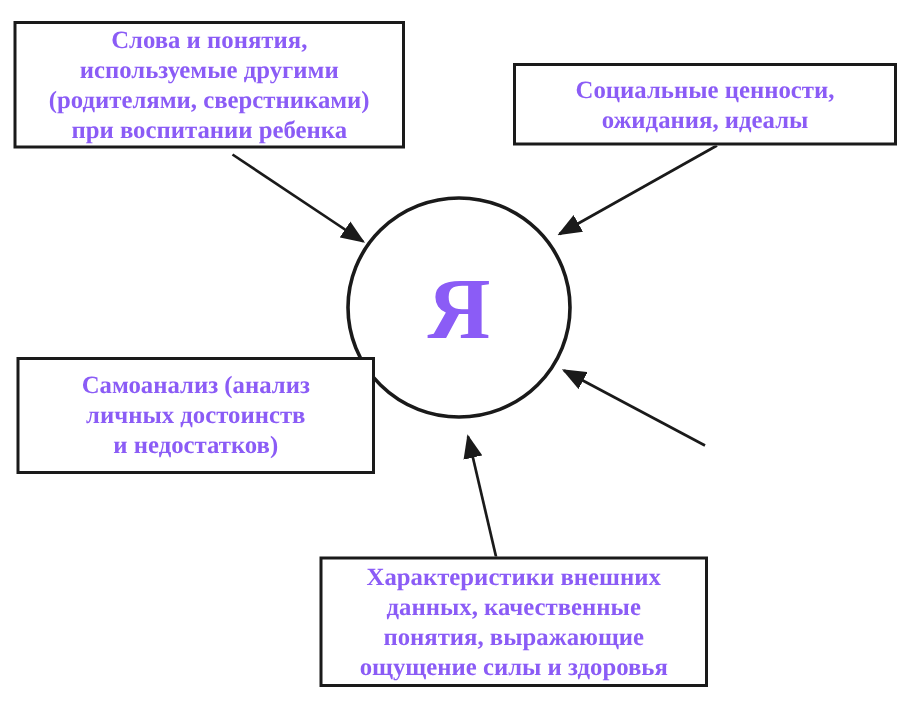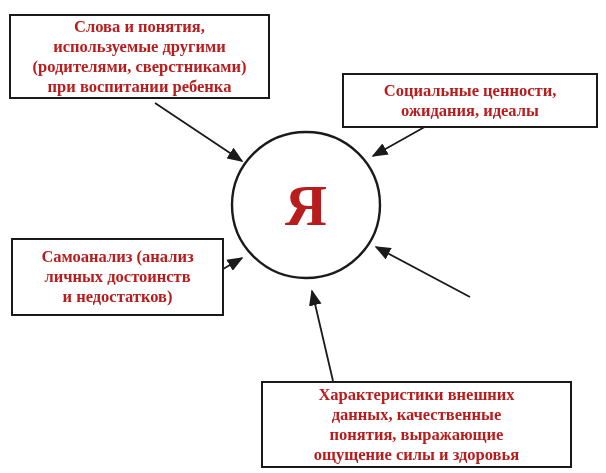--- a/index.html
+++ b/index.html
@@ -6,21 +6,21 @@
     margin: 0;
     padding: 0;
     background: #ffffff;
   }
   .stage {
     position: relative;
     width: 606px;
     height: 473px;
     background: #ffffff;
     font-family: "Liberation Serif", "DejaVu Serif", serif;
-    color: #b91c1c;
+    color: #8b5cf6;
     overflow: hidden;
   }
   svg.wires {
     position: absolute;
     left: 0; top: 0;
     width: 606px; height: 473px;
   }
   svg.wires line {
     stroke: #1a1a1a;
     stroke-width: 1.8;
@@ -36,24 +36,24 @@
     text-align: center;
     font-size: 16.5px;
     font-weight: bold;
     line-height: 20px;
   }
   .node .txt {
     white-space: pre-line;
     padding: 2px 4px;
   }
   .node-tl { left: 9px;   top: 14px;  width: 261px; height: 85px; }
-  .node-tr { left: 342px; top: 42px;  width: 256px; height: 55px; margin-top: 31px; }
-  .node-l  { left: 11px;  top: 238px; width: 213px; height: 78px; }
+  .node-tr { left: 342px; top: 42px;  width: 256px; height: 55px; }
+  .node-l  { left: 11px;  top: 238px; width: 239px; height: 78px; }
   .node-r  { left: 469px; top: 263px; width: 123px; height: 67px; }
-  .node-b  { left: 213px; top: 381px; width: 311px; height: 87px; margin-left: 48px; }
+  .node-b  { left: 213px; top: 371px; width: 259px; height: 87px; }
   .self-label {
     position: absolute;
     left: 232px; top: 133px;
     width: 148px; height: 144px;
     display: flex;
     align-items: center;
     justify-content: center;
     font-size: 58px;
     font-weight: bold;
     line-height: 1;

